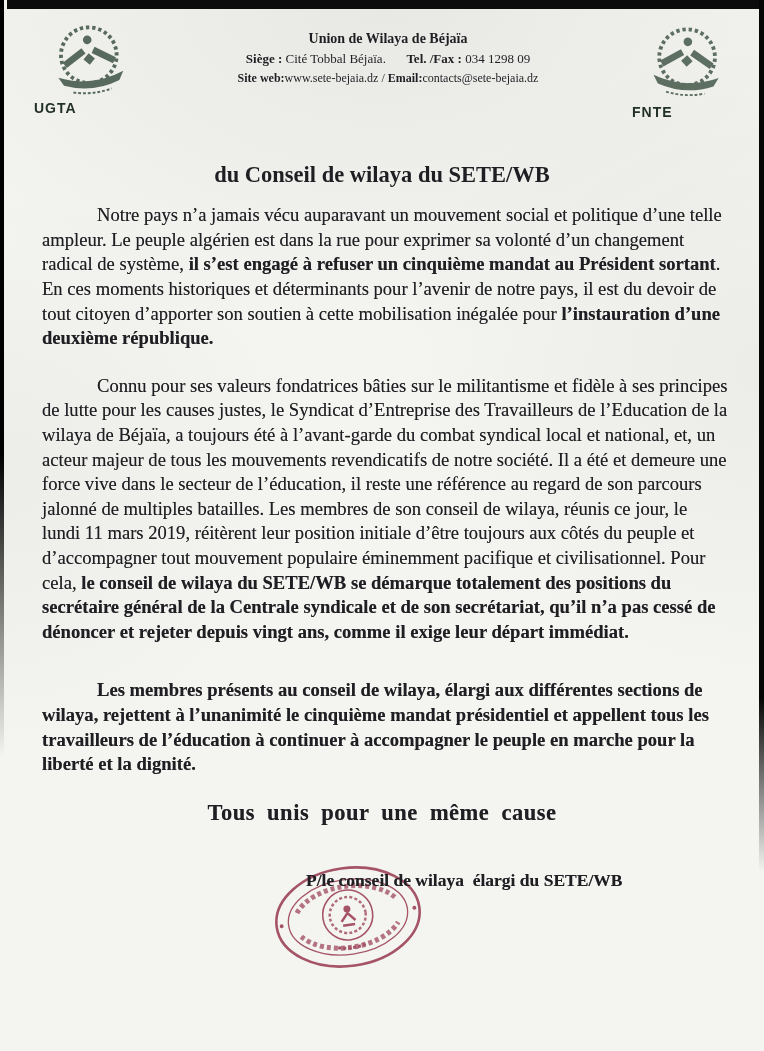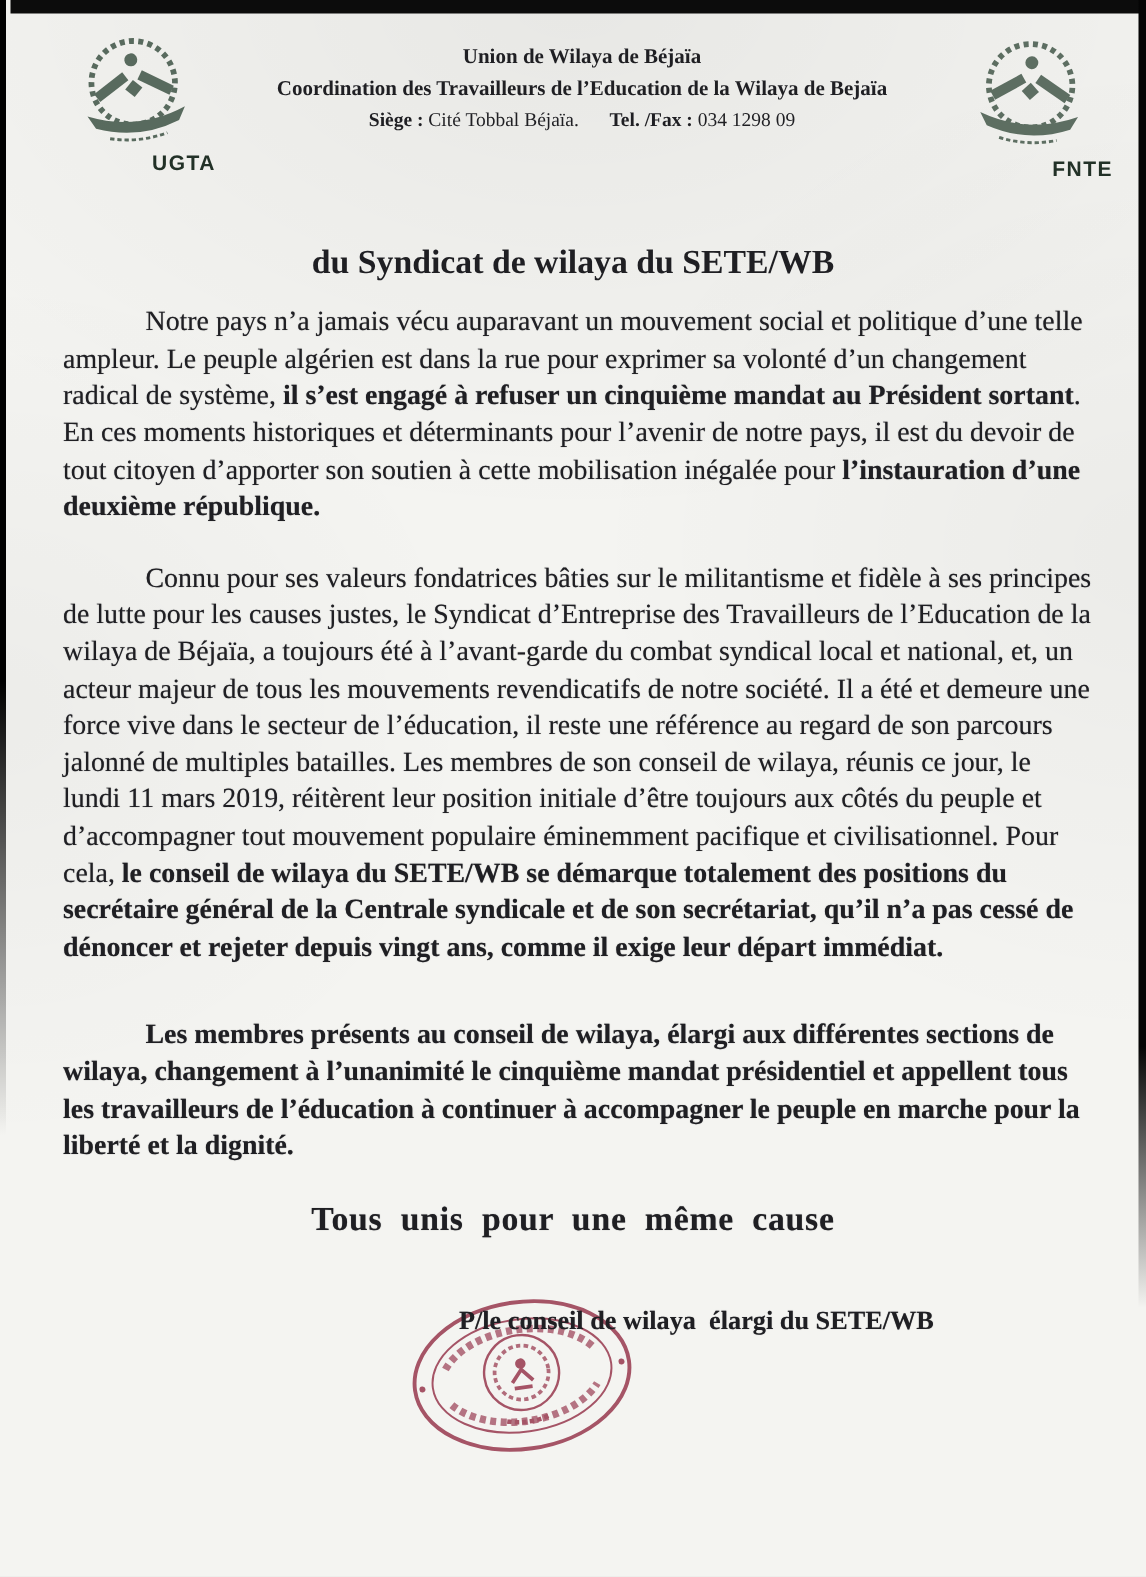--- a/index.html
+++ b/index.html
@@ -16,21 +16,21 @@
   
   .edge-top{position:absolute;top:0;left:7px;right:0;height:9px;background:#0c0c0c;}
   .edge-left{position:absolute;top:0;left:0;width:4px;height:72%;
     background:linear-gradient(#000 60%, rgba(0,0,0,0));}
   .edge-right{position:absolute;top:0;right:0;width:5px;height:83%;
     background:linear-gradient(#050505 80%, rgba(0,0,0,0));}
 
   
   .header{display:flex;justify-content:space-between;align-items:flex-start;
     padding:20px 22px 0 34px;}
-  .logo-block{width:110px;text-align:right;flex:0 0 auto;}
+  .logo-block{width:110px;text-align:left;flex:0 0 auto;}
   .logo-block svg{display:block;margin:0 auto;}
   .logo-caption{font-family:"Liberation Sans", sans-serif;font-weight:700;
     font-size:14px;letter-spacing:1px;color:#223127;margin-top:2px;}
   .header-center{flex:1;text-align:center;padding-top:8px;line-height:1.5;}
   .hc1{font-size:14px;font-weight:700;}
   .hc2{font-size:14px;font-weight:700;}
   .hc3{font-size:13px;}
   .hc4{font-size:12px;}
   .lbl{font-weight:700;}
   .gap{display:inline-block;width:14px;}
@@ -74,54 +74,58 @@
           <path d="M44,40 L50,34 L56,40 L50,46 Z" fill="#44584a" stroke="none"></path>
           <path d="M16,56 Q50,70 84,56 L79,65 Q50,76 21,65 Z" fill="#44584a" stroke="none"></path>
           <path d="M30,73 Q50,78 70,73" stroke-width="2" stroke-dasharray="3 2"></path>
         </g>
       </svg>
       <div class="logo-caption">UGTA</div>
     </div>
 
     <div class="header-center">
       <div class="hc1">Union de Wilaya de Béjaïa</div>
-      <div class="hc2">Coordination des Travailleurs de l’Education de la Wilaya de Bejaïa</div>
       <div class="hc3">
         <span class="lbl">Siège :</span>
         <span>Cité Tobbal Béjaïa.</span>
         <span class="gap"></span>
         <span class="lbl">Tel. /Fax :</span>
         <span>034 1298 09</span>
+      </div>
+      <div class="hc4">
+        <span class="lbl">Site web:</span><span>www.sete-bejaia.dz</span>
+        <span>/</span>
+        <span class="lbl">Email:</span><span>contacts@sete-bejaia.dz</span>
       </div>
     </div>
 
     <div class="logo-block">
       <svg width="96" height="82" viewBox="0 0 100 80">
         <g stroke="#44584a" fill="none" transform="rotate(3 50 38)" opacity="0.85">
           <circle cx="50" cy="36" r="29" stroke-width="4" stroke-dasharray="3.5 3"></circle>
           <circle cx="50" cy="20" r="4.5" fill="#44584a" stroke="none"></circle>
           <path d="M24,44 L45,31" stroke-width="7"></path>
           <path d="M76,44 L55,31" stroke-width="7"></path>
           <path d="M44,40 L50,34 L56,40 L50,46 Z" fill="#44584a" stroke="none"></path>
           <path d="M16,56 Q50,70 84,56 L79,65 Q50,76 21,65 Z" fill="#44584a" stroke="none"></path>
           <path d="M30,73 Q50,78 70,73" stroke-width="2" stroke-dasharray="3 2"></path>
         </g>
       </svg>
       <div class="logo-caption">FNTE</div>
     </div>
   </div>
 
   <div class="title">
-    <div>du Syndicat de wilaya du SETE/WB</div>
+    <div>du Conseil de wilaya du SETE/WB</div>
   </div>
 
   <div class="bodytext">
       <p class="para"><span>Notre pays n’a jamais vécu auparavant un mouvement social et politique d’une telle ampleur. Le peuple algérien est dans la rue pour exprimer sa volonté d’un changement radical de système, </span><span class="b">il s’est engagé à refuser un cinquième mandat au Président sortant</span><span>. En ces moments historiques et déterminants pour l’avenir de notre pays, il est du devoir de tout citoyen d’apporter son soutien à cette mobilisation inégalée pour </span><span class="b">l’instauration d’une deuxième république.</span></p>
       <p class="para"><span>Connu pour ses valeurs fondatrices bâties sur le militantisme et fidèle à ses principes de lutte pour les causes justes, le Syndicat d’Entreprise des Travailleurs de l’Education de la wilaya de Béjaïa, a toujours été à l’avant-garde du combat syndical local et national, et, un acteur majeur de tous les mouvements revendicatifs de notre société. Il a été et demeure une force vive dans le secteur de l’éducation, il reste une référence au regard de son parcours jalonné de multiples batailles. Les membres de son conseil de wilaya, réunis ce jour, le lundi 11 mars 2019, réitèrent leur position initiale d’être toujours aux côtés du peuple et d’accompagner tout mouvement populaire éminemment pacifique et civilisationnel. Pour cela, </span><span class="b">le conseil de wilaya du SETE/WB se démarque totalement des positions du secrétaire général de la Centrale syndicale et de son secrétariat, qu’il n’a pas cessé de dénoncer et rejeter depuis vingt ans, comme il exige leur départ immédiat.</span></p>
-      <p class="para allbold"><span class="b">Les membres présents au conseil de wilaya, élargi aux différentes sections de wilaya, changement à l’unanimité le cinquième mandat présidentiel et appellent tous les travailleurs de l’éducation à continuer à accompagner le peuple en marche pour la liberté et la dignité.</span></p>
+      <p class="para allbold"><span class="b">Les membres présents au conseil de wilaya, élargi aux différentes sections de wilaya, rejettent à l’unanimité le cinquième mandat présidentiel et appellent tous les travailleurs de l’éducation à continuer à accompagner le peuple en marche pour la liberté et la dignité.</span></p>
     </div>
 
   <div class="slogan">Tous unis pour une même cause</div>
 
   <div class="sigrow">
     <svg class="stamp" width="152" height="106" viewBox="0 0 152 106">
       <g stroke="#943148" fill="none" transform="rotate(-8 76 53)">
         <ellipse cx="76" cy="53" rx="72" ry="49" stroke-width="2.6"></ellipse>
         <ellipse cx="76" cy="53" rx="60" ry="37.5" stroke-width="1.3"></ellipse>
         <path d="M26,42 A55 33 0 0 1 126,41" stroke-width="5" stroke-dasharray="4 3" opacity="0.8"></path>

